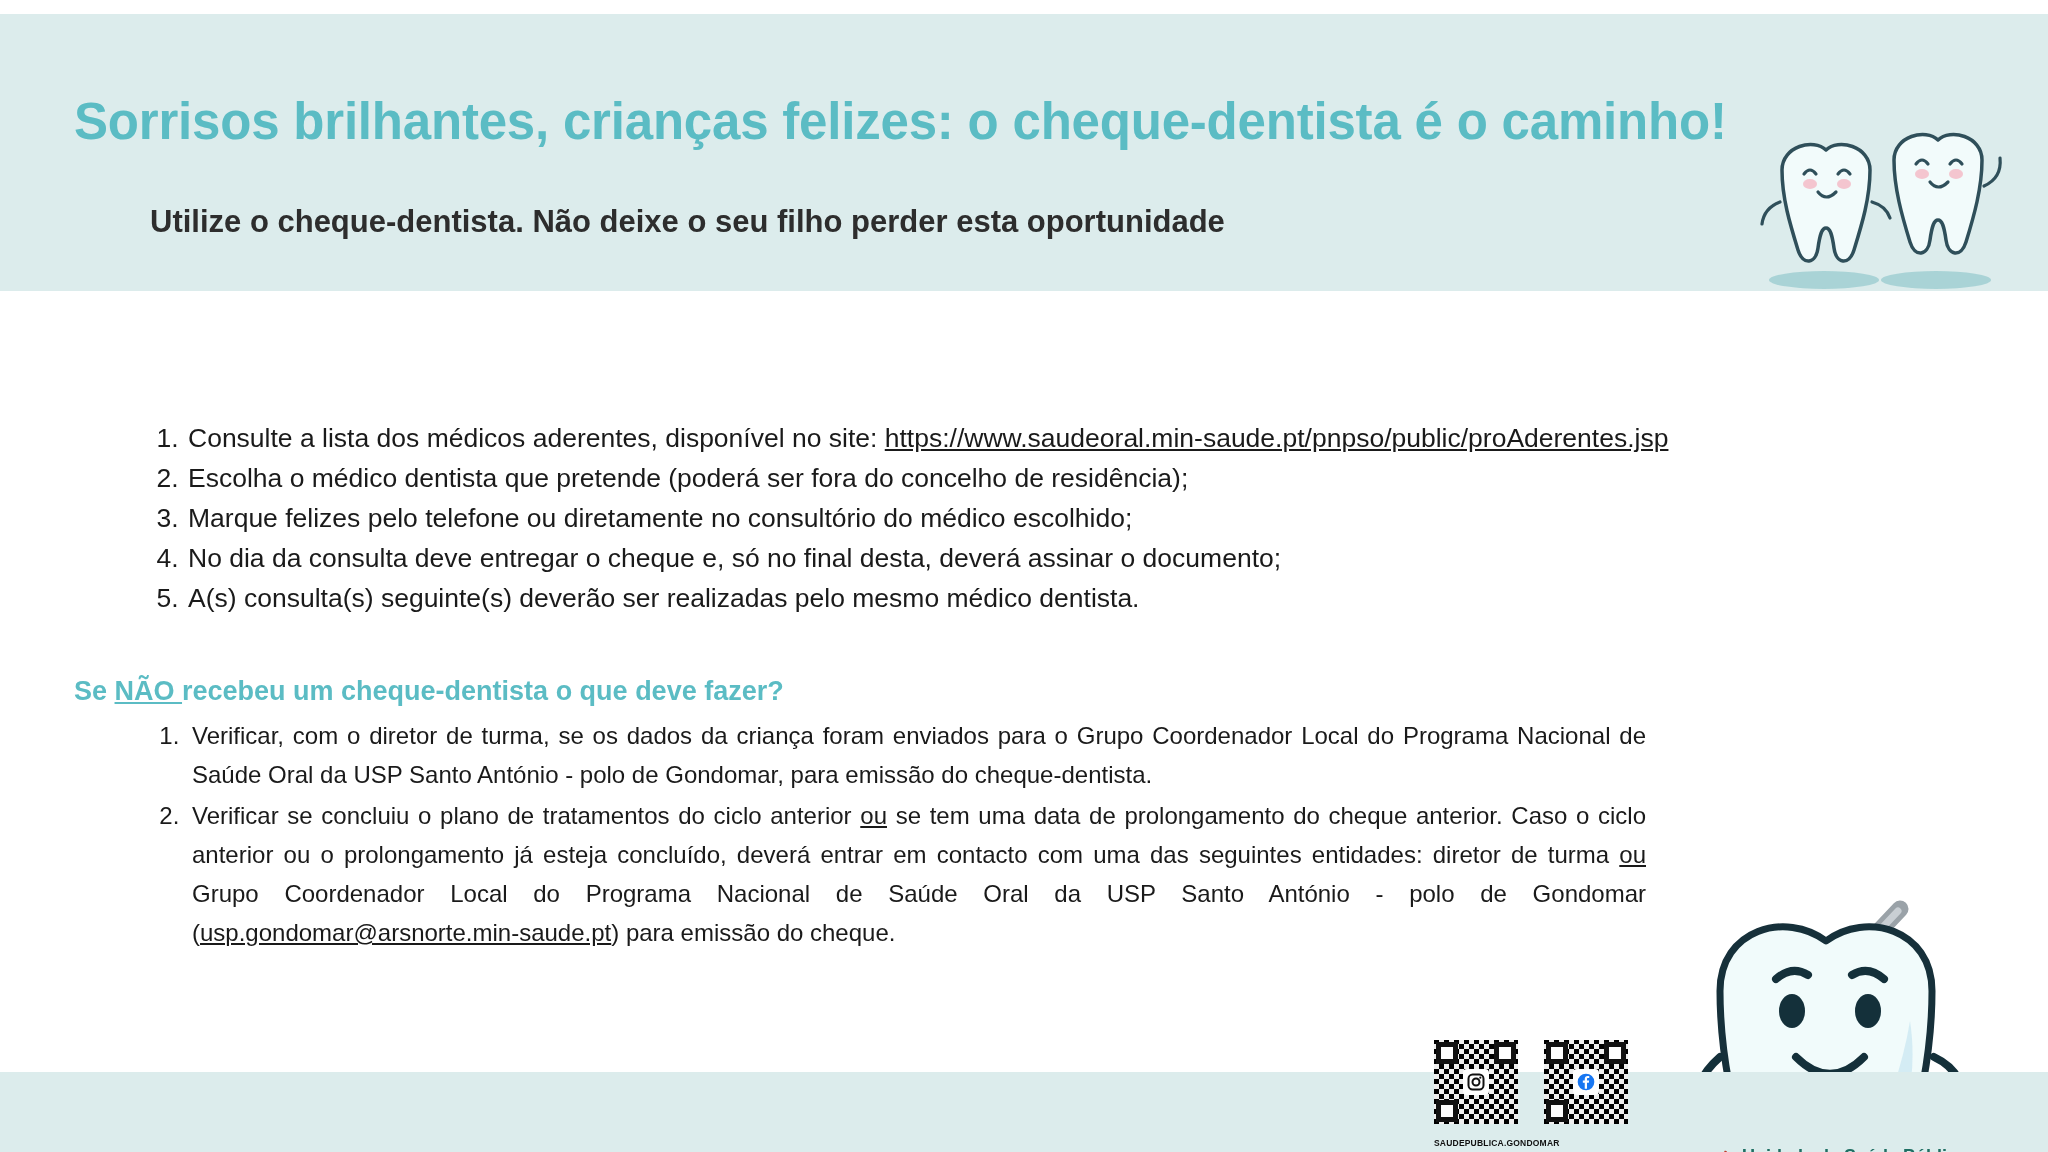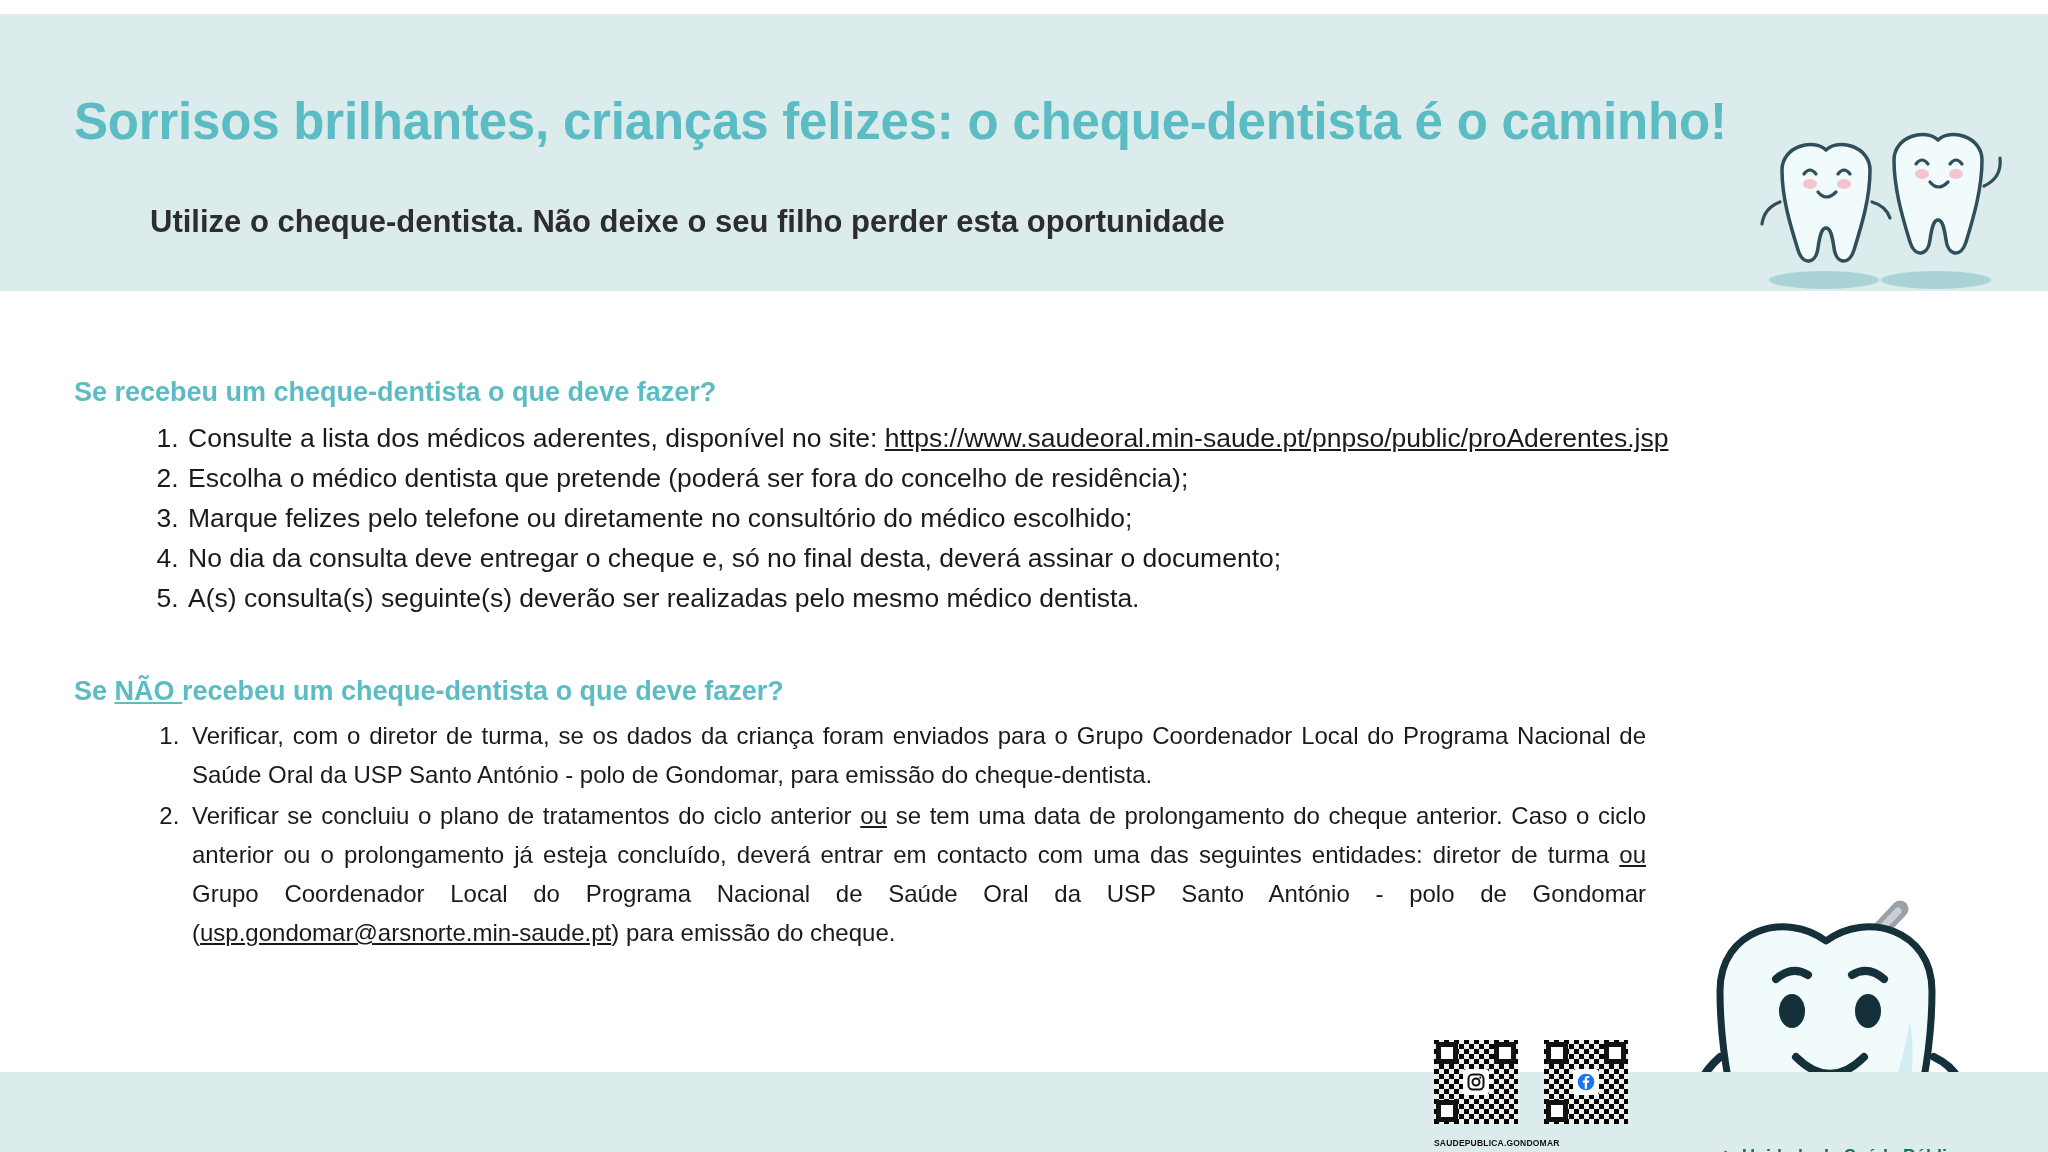--- a/index.html
+++ b/index.html
@@ -227,21 +227,20 @@
       <path d="M172 32 q6 -8 12 0" stroke="#2f4f5a" stroke-width="3.2" fill="none" stroke-linecap="round"></path>
       <path d="M206 32 q6 -8 12 0" stroke="#2f4f5a" stroke-width="3.2" fill="none" stroke-linecap="round"></path>
       <path d="M186 50 q8 10 18 0" stroke="#2f4f5a" stroke-width="3.2" fill="none" stroke-linecap="round"></path>
       <path d="M240 54 q18 -8 16 -28" stroke="#2f4f5a" stroke-width="3.2" fill="none" stroke-linecap="round"></path>
     </svg>
   </div>
 </div>
 
 <div class="content">
 
-  <div class="section-heading" id="heading-1">Se recebeu um cheque-dentista o que deve fazer?</div>
 
   <ol class="list-a">
     <li>
       <span>Consulte a lista dos médicos aderentes, disponível no site: </span><span class="linkish">https://www.saudeoral.min-saude.pt/pnpso/public/proAderentes.jsp</span>
     </li>
     <li>Escolha o médico dentista que pretende (poderá ser fora do concelho de residência);</li>
     <li>Marque felizes pelo telefone ou diretamente no consultório do médico escolhido;</li>
     <li>No dia da consulta deve entregar o cheque e, só no final desta, deverá assinar o documento;</li>
     <li>A(s) consulta(s) seguinte(s) deverão ser realizadas pelo mesmo médico dentista.</li>
   </ol>

